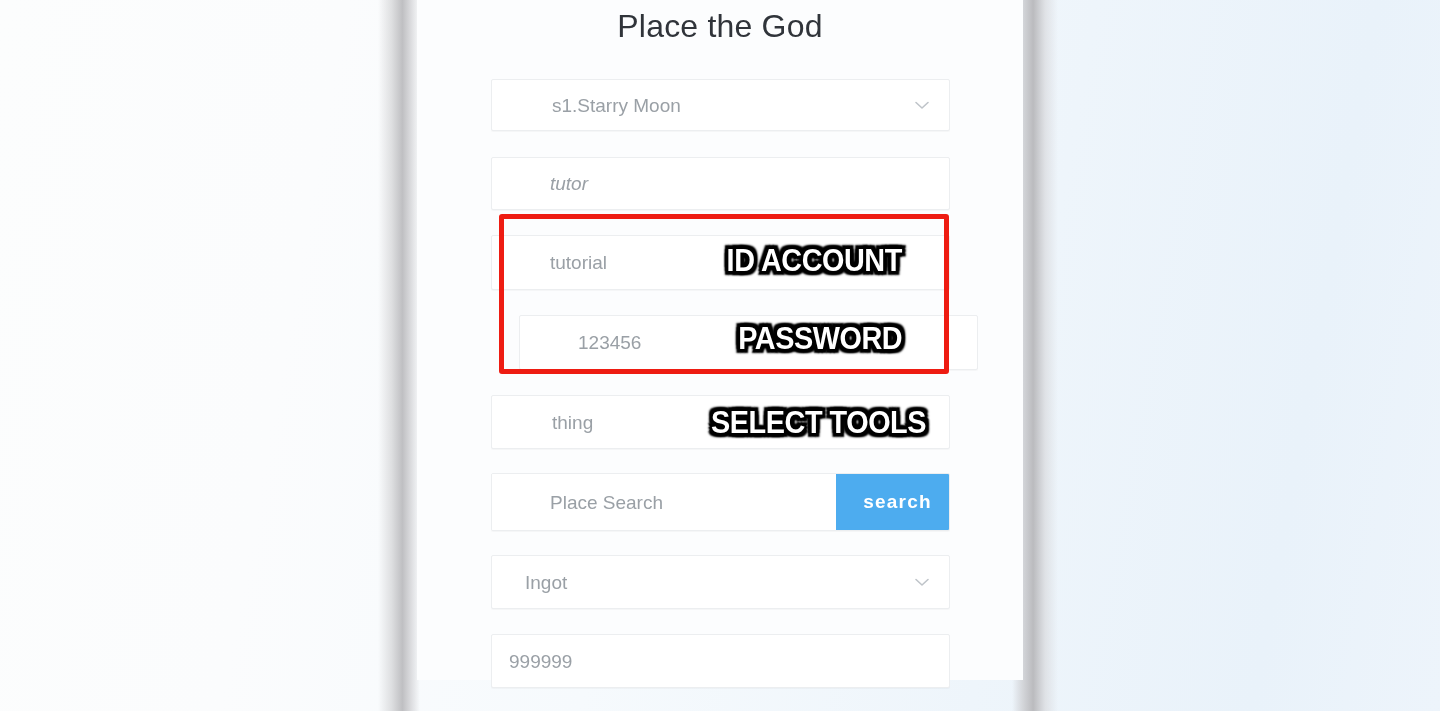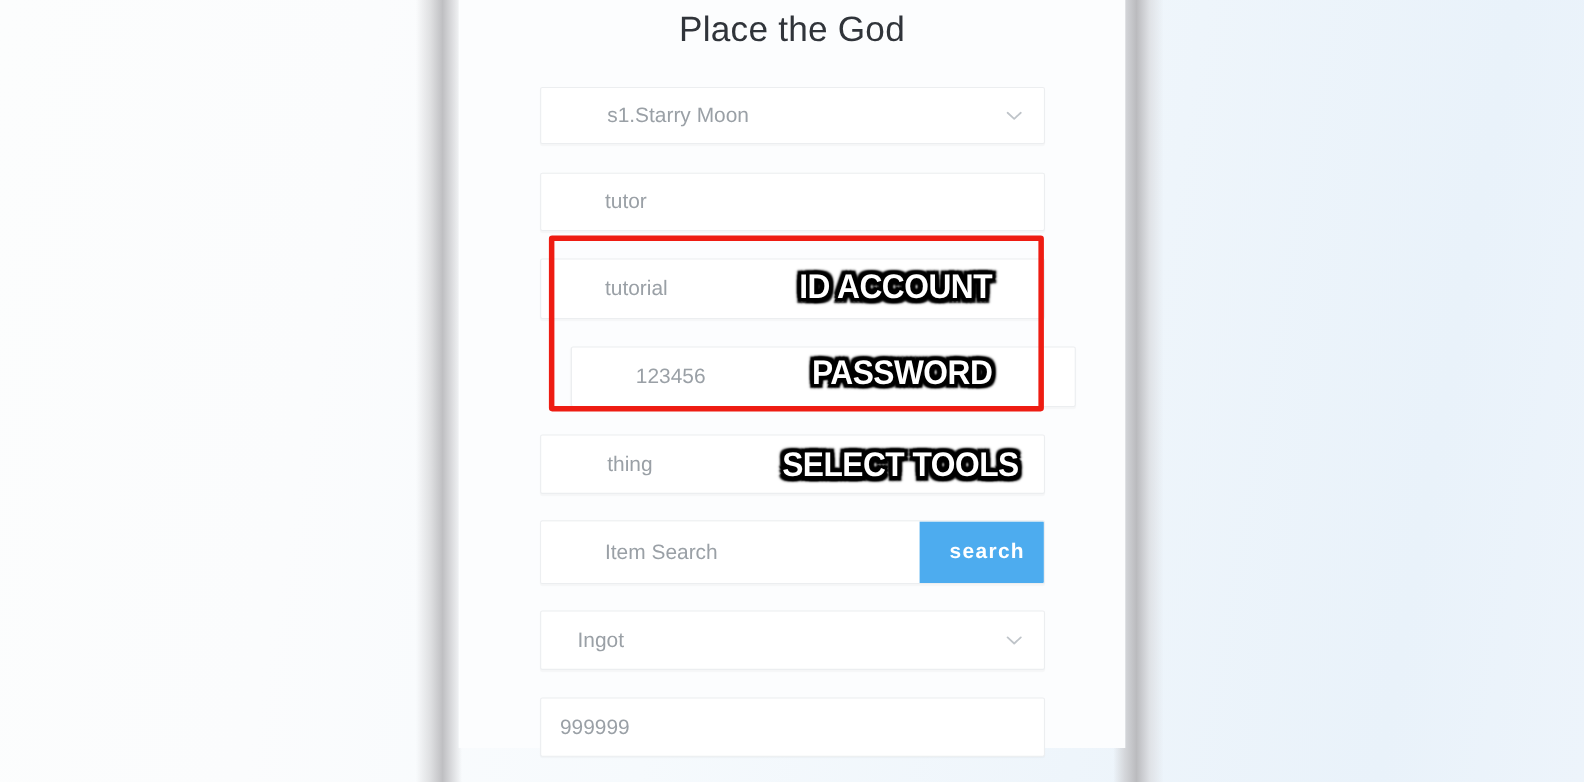--- a/index.html
+++ b/index.html
@@ -108,21 +108,21 @@
     top: 50%;
     transform: translateY(-50%);
     width: 22px;
     height: 22px;
     display: block;
   }
   .chevron svg { display: block; }
 
   
   #field-server   { top: 79px;  height: 52px; }
-  #field-account  { top: 157px; height: 53px; }
+  #field-account  { top: 157px; height: 53px; font-style: italic; }
   #field-username { top: 235px; height: 55px; }
   #field-password { top: 315px; height: 55px; margin-left: 28px; }
   #field-tool     { top: 395px; height: 54px; }
   #field-search   { top: 473px; height: 58px; padding: 0; }
   #field-item     { top: 555px; height: 54px; padding-left: 16px; }
   #field-amount   { top: 634px; height: 54px; }
 
   
   #field-search {
     display: flex;
@@ -232,21 +232,21 @@
       <span class="field-text indent-60">thing</span>
       <span class="chevron">
         <svg width="22" height="22" viewBox="0 0 22 22">
           <path d="M5 8.5 L11 14 L17 8.5" fill="none" stroke="#bfc4c9" stroke-width="1.6" stroke-linecap="round" stroke-linejoin="round"></path>
         </svg>
       </span>
     </div>
 
     <div class="field" id="field-search">
       <div class="search-input-area">
-        <span class="field-text">Item Search</span>
+        <span class="field-text">Place Search</span>
       </div>
       <button class="search-button">search</button>
     </div>
 
     <div class="field" id="field-item">
       <span class="field-text indent-17">Ingot</span>
       <span class="chevron">
         <svg width="22" height="22" viewBox="0 0 22 22">
           <path d="M5 8.5 L11 14 L17 8.5" fill="none" stroke="#bfc4c9" stroke-width="1.6" stroke-linecap="round" stroke-linejoin="round"></path>
         </svg>

